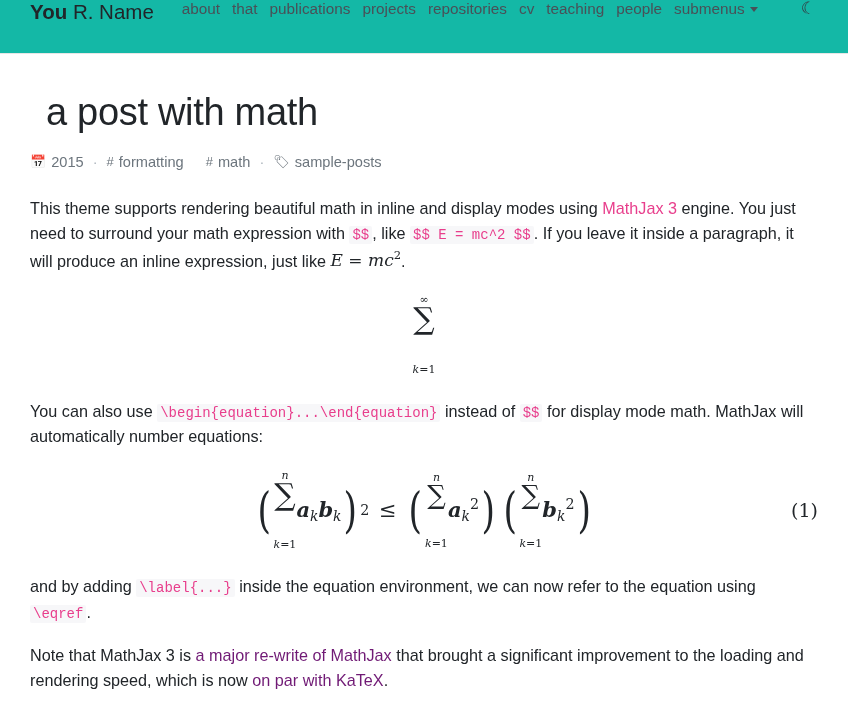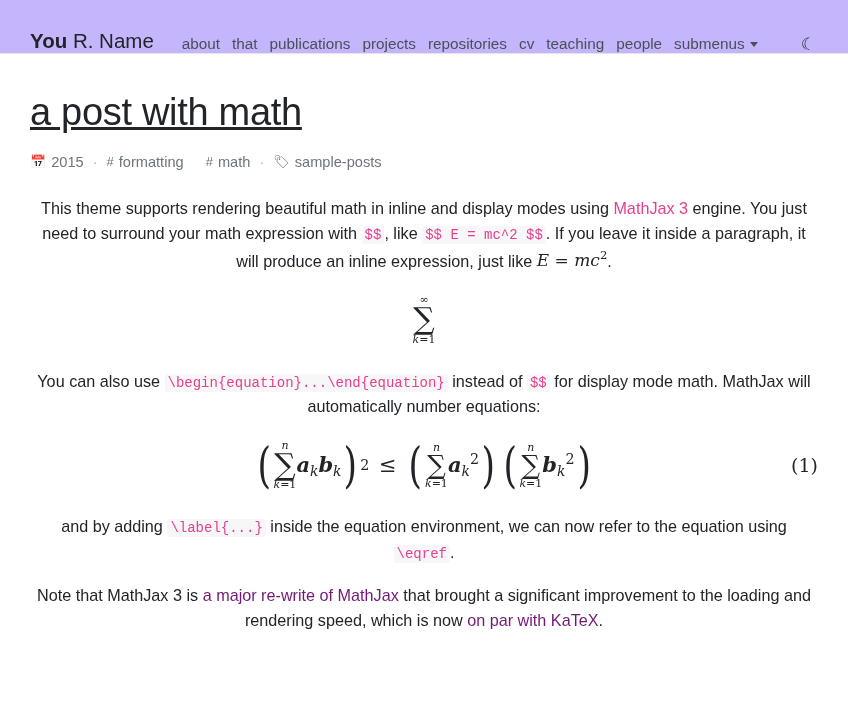--- a/index.html
+++ b/index.html
@@ -10,24 +10,24 @@
     font-family: "Liberation Sans", sans-serif;
     color: #212529;
     overflow: hidden;
   }
   a { text-decoration: none; }
 
   
   .navbar {
     height: 54px;
     display: flex;
-    align-items: flex-end;
+    align-items: flex-start;
     padding: 0 30px;
     border-bottom: 1px solid #e6e6e6;
-    background: #c4b5fd;
+    background: #14b8a6;
   }
   .brand {
     font-size: 20.5px;
     color: #212529;
     margin-right: 28px;
     white-space: nowrap;
   }
   .brand .brand-strong { font-weight: bold; }
   .brand .brand-rest { font-weight: normal; }
   .nav-links {
@@ -59,24 +59,23 @@
   }
 
   
   .content {
     padding: 36px 30px 0 30px;
   }
   .post-title {
     font-size: 38px;
     font-weight: 400;
     line-height: 1.2;
-    margin: 0 0 18px 0;
+    margin: 0 0 18px 16px;
     color: #212529;
     letter-spacing: -0.3px;
-    text-decoration: underline;
   }
   .post-date {
     font-size: 14.6px;
     color: #6c757d;
     margin-bottom: 9px;
   }
   .post-meta {
     font-size: 14.6px;
     color: #6c757d;
     display: flex;
@@ -87,21 +86,20 @@
   }
   .meta-item { color: #6c757d; display: inline-flex; align-items: center; }
   .meta-sep { color: #adb5bd; padding: 0 9px; }
   .ico { margin-right: 5px; font-size: 13px; line-height: 1; color: #6c757d; }
 
   p.para {
     font-size: 16.2px;
     line-height: 1.58;
     margin: 0 0 17px 0;
     color: #212529;
-    text-align: center;
   }
   .link { color: #e83e8c; }
   .link-purple { color: #701a75; }
   code.code {
     font-family: "Liberation Mono", monospace;
     font-size: 14px;
     color: #e83e8c;
     background: #f7f7f9;
     padding: 1px 3px;
     border-radius: 2px;
@@ -133,21 +131,21 @@
   }
   .bigsum {
     display: inline-flex;
     flex-direction: column;
     align-items: center;
     vertical-align: middle;
     line-height: 1;
     font-family: "DejaVu Serif", serif;
   }
   .bigsum .lim { font-size: 11px; font-style: normal; }
-  .bigsum .lim-sub { font-size: 11px; }
+  .bigsum .lim-sub { font-size: 11px; margin-top: 30px; }
   .bigsum .sig { font-size: 30px; line-height: 0.95; }
   .bigsum.small .sig { font-size: 26px; }
   .dmath {
     font-family: "DejaVu Serif", serif;
     font-size: 21px;
     display: inline-flex;
     align-items: center;
     gap: 3px;
     font-weight: 500;
   }

